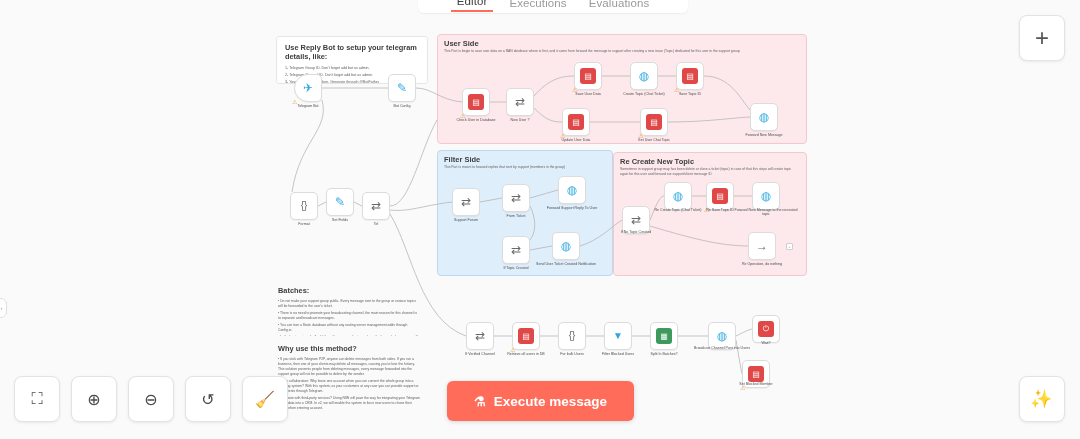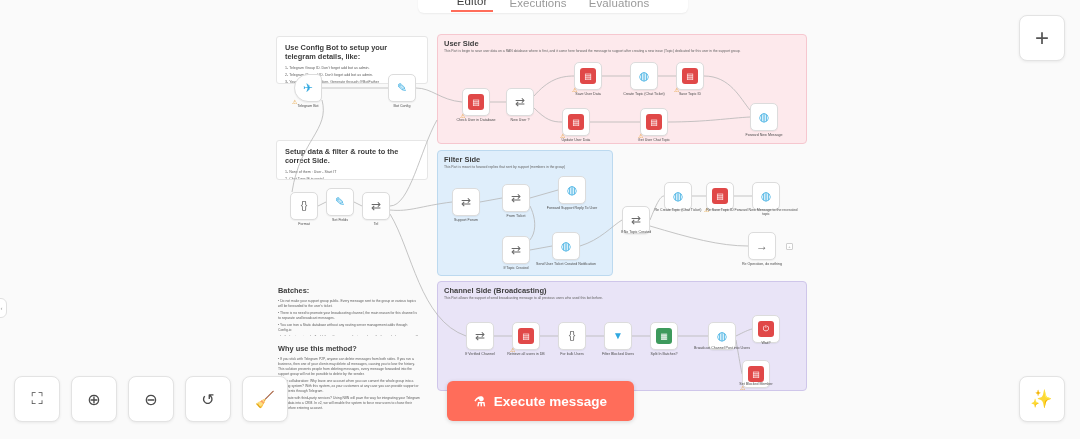--- a/index.html
+++ b/index.html
@@ -86,39 +86,33 @@
   <div class="region" style="left:437px;top:34px;width:370px;height:110px;background:#fde9ec;border:1px solid #f6c7cf;">
     <div class="rtitle">User Side</div>
     <div class="rsub">This Part is begin to save user data on a RAN database where is first, and it came here forward the message to support after creating a new issue (Topic) dedicated for this user in the support group.</div>
   </div>
 
   <div class="region" style="left:437px;top:150px;width:176px;height:126px;background:#dfeefb;border:1px solid #bcd9ef;">
     <div class="rtitle">Filter Side</div>
     <div class="rsub">This Part is meant to forward replies that sent by support (members in the group)</div>
   </div>
 
-
-  <div class="region" style="left:437px;top:281px;width:370px;height:110px;background:#e9e4f7;border:1px solid #cfc6ea;">
-    <div class="rtitle">Channel Side (Broadcasting)</div>
-    <div class="rsub">This Part allows the support of send broadcasting message to all previous users who used this bot before.</div>
-  </div>
+  <div class="region" style="left:613px;top:152px;width:194px;height:124px;background:#fde9ec;border:1px solid #f6c7cf;">
+    <div class="rtitle">Re Create New Topic</div>
+    <div class="rsub">Sometimes in support group may has been delete or close a ticket (topic) in case of that this steps will create topic again for this user and forward our support/client message ID</div>
+  </div>
+
 
   <div class="sticky" style="left:276px;top:36px;width:152px;height:48px;">
-    <h4>Use Config Bot to setup your telegram details, like:</h4>
+    <h4>Use Reply Bot to setup your telegram details, like:</h4>
     <p>1- Telegram Group ID. Don't forget add bot as admin.</p>
     <p>2- Telegram Channel ID. Don't forget add bot as admin.</p>
     <p>3- Your telegram Bot Token. Generate through @BotFather</p>
   </div>
 
-  <div class="sticky" style="left:276px;top:140px;width:152px;height:40px;">
-    <h4>Setup data &amp; filter &amp; route to the correct Side.</h4>
-    <p>1- None of them : User - Start IT</p>
-    <p>2- Chat Type IF in portal</p>
-
-  </div>
 
   <div class="sticky" style="left:276px;top:280px;width:152px;height:56px;border:none;background:transparent;padding-left:2px;">
     <h4>Batches:</h4>
     <p class="tiny">• Do not make your support group public. Every message sent to the group or various topics will be forwarded to the user's ticket.</p>
     <p class="tiny">• There is no need to promote your broadcasting channel, the main reason for this channel is to separate and broadcast messages.</p>
     <p class="tiny">• You can tron a Static database without any routing server management adds through Config.io</p>
     <p class="tiny">• In the best version, I will add the edit messages feature, where the forwarded messages will be updated with the new edited one.</p>
   </div>
 
   <div class="sticky" style="left:276px;top:338px;width:152px;height:72px;border:none;background:transparent;padding-left:2px;">

